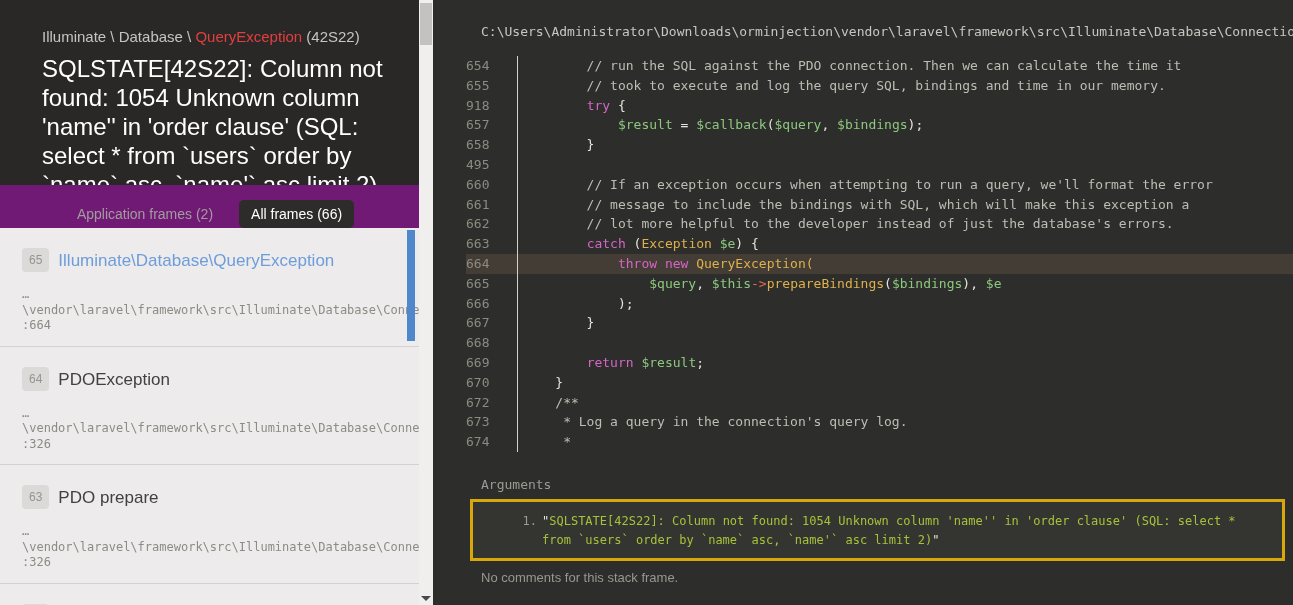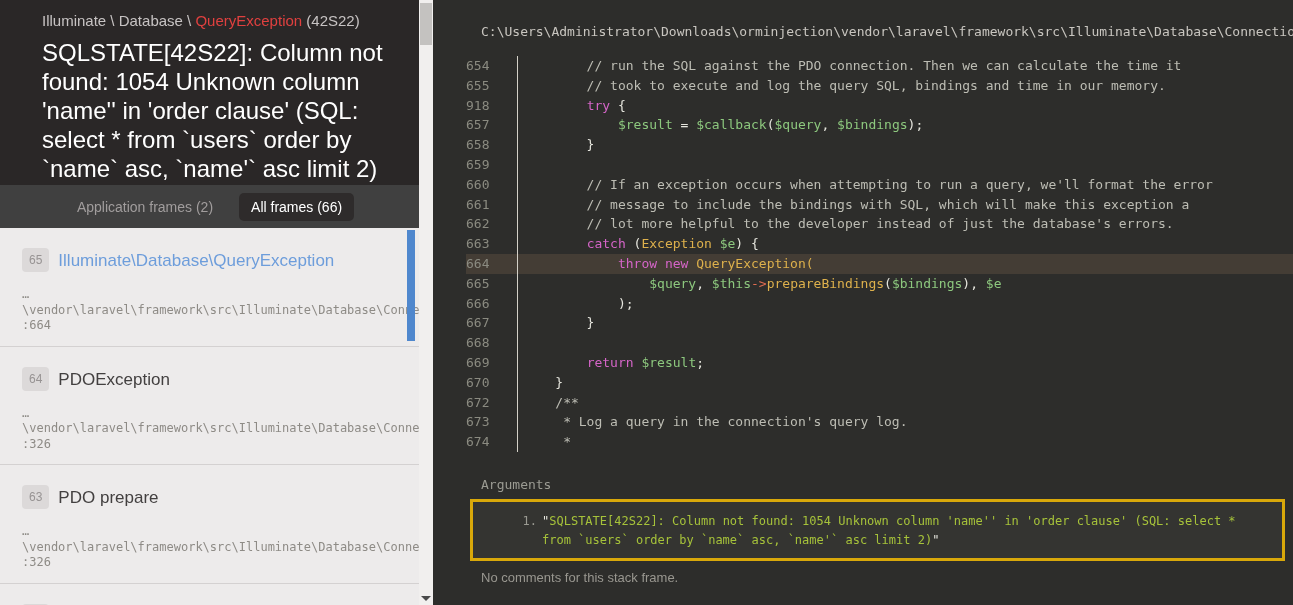--- a/index.html
+++ b/index.html
@@ -3,27 +3,27 @@
 <meta charset="utf-8">
 <style>
   * { margin:0; padding:0; box-sizing:border-box; }
   html,body { width:1293px; height:605px; overflow:hidden; background:#2d2d2b;
               font-family:"Liberation Sans", sans-serif; }
   .app { display:flex; width:1293px; height:605px; }
 
   
   .left-panel { width:419px; height:605px; display:flex; flex-direction:column;
                 background:#edebeb; flex-shrink:0; }
-  .exc-header { background:#2a2727; height:185px; padding:12px 30px 0 42px; flex-shrink:0; }
+  .exc-header { background:#2a2727; height:185px; padding:28px 30px 0 42px; flex-shrink:0; }
   .breadcrumb { font-size:15px; color:#c7c3c3; }
   .breadcrumb .exc-class { color:#e0403f; }
   .exc-message { margin-top:9px; color:#ffffff; font-size:24px; line-height:29px;
                  font-weight:400; max-width:350px; }
 
-  .frames-tabs { height:43px; background:#404040; display:flex; align-items:center;
+  .frames-tabs { height:43px; background:#701a75; display:flex; align-items:flex-end;
                  justify-content:center; gap:14px; flex-shrink:0; }
   .tab { border:none; font-family:"Liberation Sans",sans-serif; font-size:14px;
          background:transparent; color:#a19d9d; cursor:pointer; padding:6px 12px; }
   .tab.active { background:#2e2b2b; color:#ffffff; border-radius:5px; }
 
   .frames-list { flex:1; overflow:hidden; }
   .frame { position:relative; padding:20px 14px 12px 22px; border-bottom:1px solid #d4d1d1;
            overflow:hidden; cursor:pointer; }
   .frame-head { line-height:20px; }
   .frame-num { display:inline-block; background:#dcd9d9; color:#979393; font-size:12px;
@@ -151,21 +151,21 @@
         </div>
         <div class="code-line">
           <span class="ln">657</span>
           <span class="lc"><span class="tk-pln">            </span><span class="tk-var">$result</span><span class="tk-pln"> = </span><span class="tk-var">$callback</span><span class="tk-pln">(</span><span class="tk-var">$query</span><span class="tk-pln">, </span><span class="tk-var">$bindings</span><span class="tk-pln">);</span></span>
         </div>
         <div class="code-line">
           <span class="ln">658</span>
           <span class="lc"><span class="tk-pln">        }</span></span>
         </div>
         <div class="code-line">
-          <span class="ln">659</span>
+          <span class="ln">495</span>
           <span class="lc"></span>
         </div>
         <div class="code-line">
           <span class="ln">660</span>
           <span class="lc"><span class="tk-com">        // If an exception occurs when attempting to run a query, we'll format the error</span></span>
         </div>
         <div class="code-line">
           <span class="ln">661</span>
           <span class="lc"><span class="tk-com">        // message to include the bindings with SQL, which will make this exception a</span></span>
         </div>

